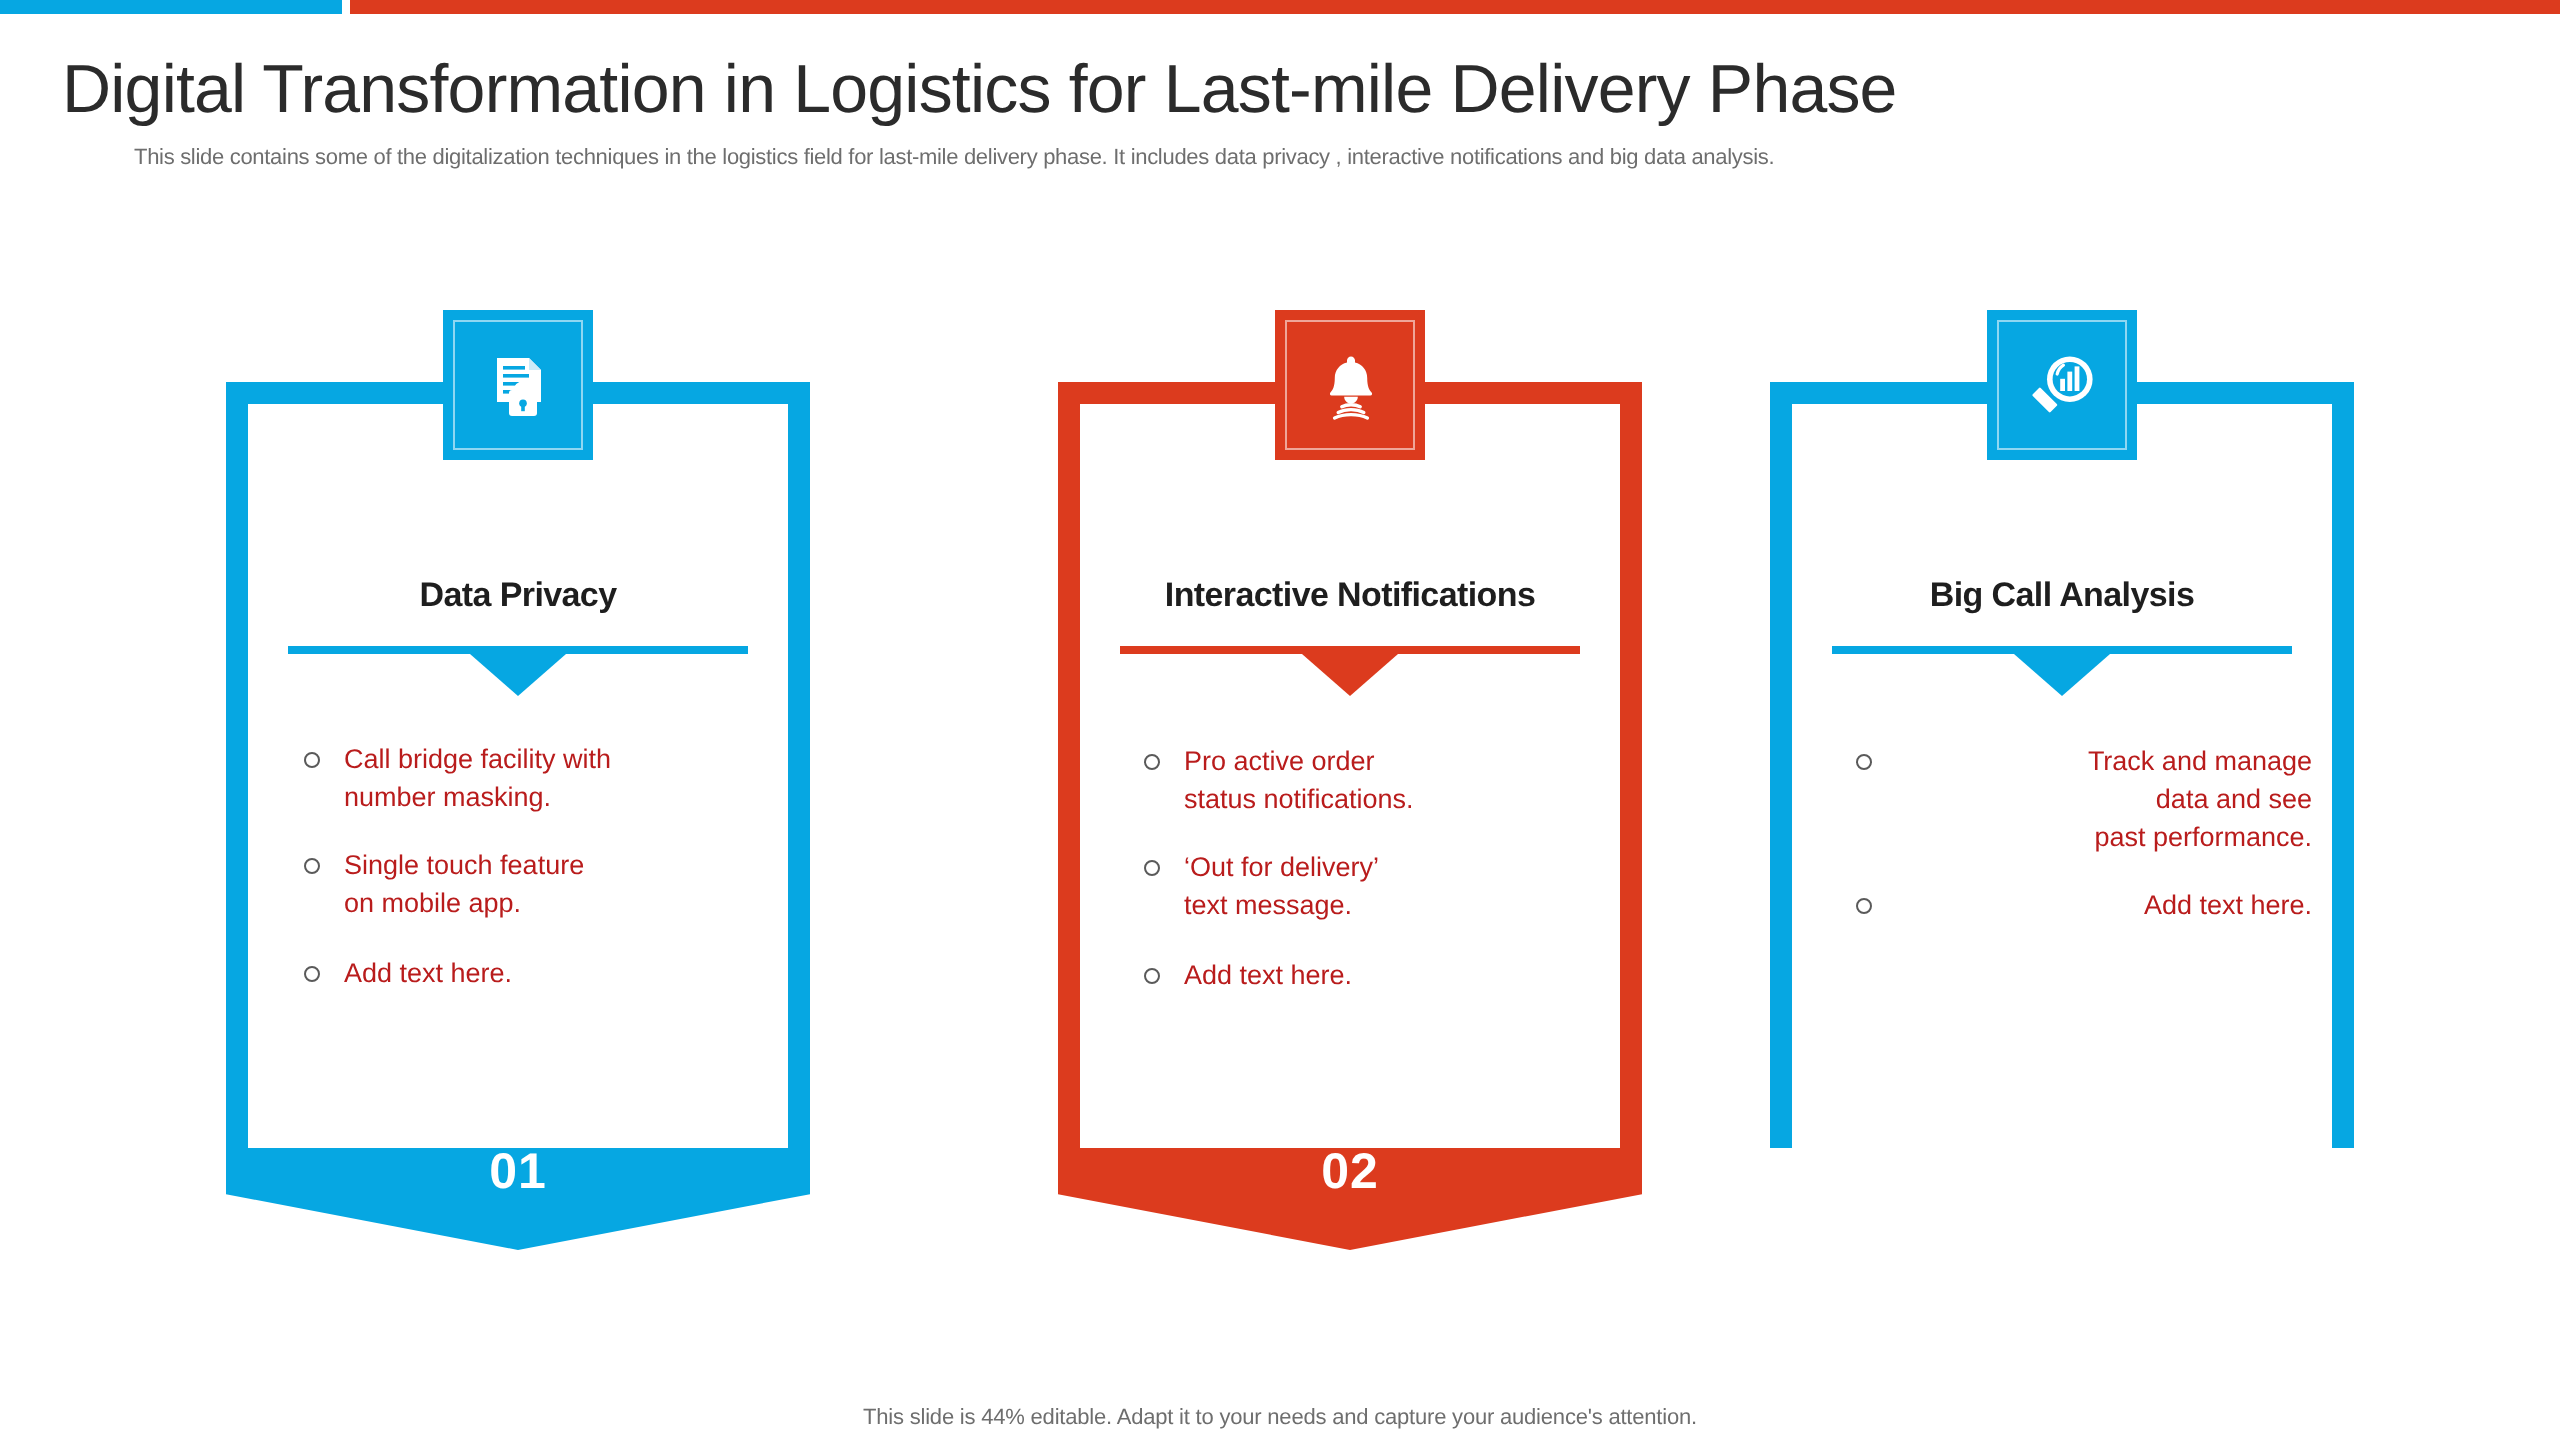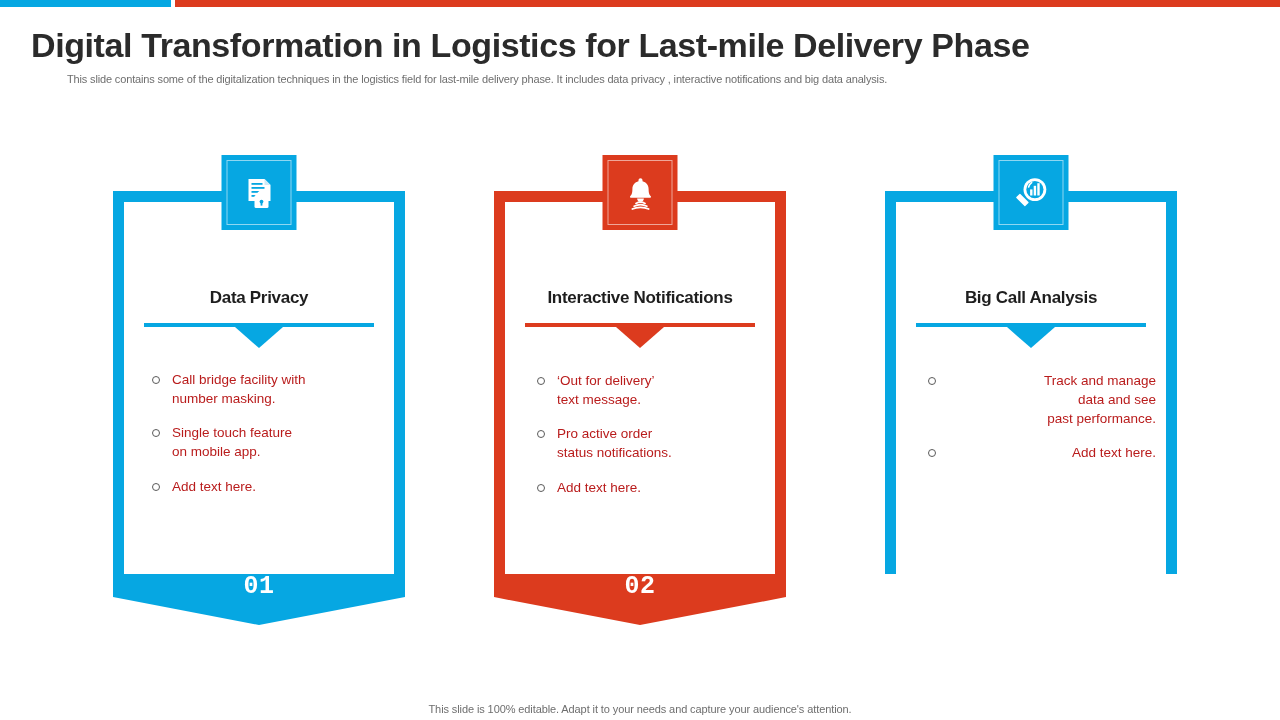--- a/index.html
+++ b/index.html
@@ -31,21 +31,21 @@
     left: 175px; top: 0;
     width: 1105px; height: 7px;
     background: #DC3B1E;
   }
 
   
   .page-title {
     position: absolute;
     left: 31px; top: 26px;
     font-size: 34px;
-    font-weight: bold;
+    font-weight: normal;
     letter-spacing: -0.4px;
     color: #2b2b2b;
     white-space: nowrap;
   }
   .page-subtitle {
     position: absolute;
     left: 31px; top: 73px;
     font-size: 11px;
     color: #6e6e6e;
     white-space: nowrap;
@@ -61,21 +61,21 @@
     height: 480px;
   }
 
   .card {
     position: absolute;
     top: 0;
     width: 292px;
     height: 475px;
   }
   .card--1 { left: 113px; }
-  .card--2 { left: 494px; }
+  .card--2 { left: 529px; }
   .card--3 { left: 885px; }
 
   
   .card-frame {
     position: absolute;
     left: 0;
     top: 36px;
     width: 292px;
     height: 383px;
     border-left: 11px solid var(--c);
@@ -100,21 +100,20 @@
     position: absolute;
     left: 0;
     top: 408px;
     width: 292px;
     height: 62px;
     background: var(--c);
     clip-path: polygon(0 0, 100% 0, 100% 55%, 50% 100%, 0 55%);
     display: flex;
     justify-content: center;
     padding-top: 9px;
-    font-family: Liberation Mono, monospace;
   }
   .card-number {
     color: #ffffff;
     font-size: 25px;
     font-weight: bold;
     letter-spacing: 0.5px;
   }
 
   
   .icon-badge {
@@ -270,24 +269,24 @@
       </div>
     </div>
 
     <div class="card card--2" style="--c:#DC3B1E">
       <div class="card-frame"></div>
       <div class="card-body">
         <div class="card-title">Interactive Notifications</div>
         <div class="card-rule"></div>
         <div class="card-tick"></div>
         <ul class="bullet-list">
+          <li class="bullet-item">Pro active order
+status  notifications.</li>
           <li class="bullet-item">‘Out for delivery’
 text message.</li>
-          <li class="bullet-item">Pro active order
-status  notifications.</li>
           <li class="bullet-item">Add text here.</li>
         </ul>
       </div>
       <div class="card-notch"></div>
       <div class="icon-badge">
         <svg width="40" height="40" viewBox="0 0 40 40" aria-hidden="true">
           <path d="M20 5.2c-1.1 0-2 .9-2 2v1.1c-3.6.8-6.1 3.9-6.1 7.6 0 4.6-1.1 6.2-2.2 7.3-.5.5-.2 1.5.6 1.5h19.4c.8 0 1.1-1 .6-1.5-1.1-1.1-2.2-2.7-2.2-7.3 0-3.7-2.5-6.8-6.1-7.6V7.2c0-1.1-.9-2-2-2z" fill="#ffffff"></path>
           <path d="M16.6 25.4h6.8c0 1.9-1.5 3.4-3.4 3.4s-3.4-1.5-3.4-3.4z" fill="#ffffff"></path>
           <path d="M15.4 30.4a6.8 4 0 0 1 9.2 0" fill="none" stroke="#ffffff" stroke-width="1.7" stroke-linecap="round"></path>
           <path d="M13.6 33.2a9.6 5.4 0 0 1 12.8 0" fill="none" stroke="#ffffff" stroke-width="1.7" stroke-linecap="round"></path>
@@ -321,15 +320,15 @@
           <rect x="22.2" y="12.8" width="2.4" height="9.7" fill="#ffffff"></rect>
           <rect x="25.8" y="10.2" width="2.4" height="12.3" fill="#ffffff"></rect>
           <path d="M20.2 9.6a7.2 7.2 0 0 0-3.1 4.4" fill="none" stroke="#ffffff" stroke-width="1.6" stroke-linecap="round"></path>
           <rect x="4.6" y="24.2" width="12.6" height="5.6" rx="0.6" transform="rotate(45 10.9 27)" fill="#ffffff"></rect>
         </svg>
       </div>
     </div>
 
   </div>
 
-  <div class="footer-note">This slide is 100% editable. Adapt it to your needs and capture your audience's attention.</div>
+  <div class="footer-note">This slide is 44% editable. Adapt it to your needs and capture your audience's attention.</div>
 
 </div>
 
 </body></html>

